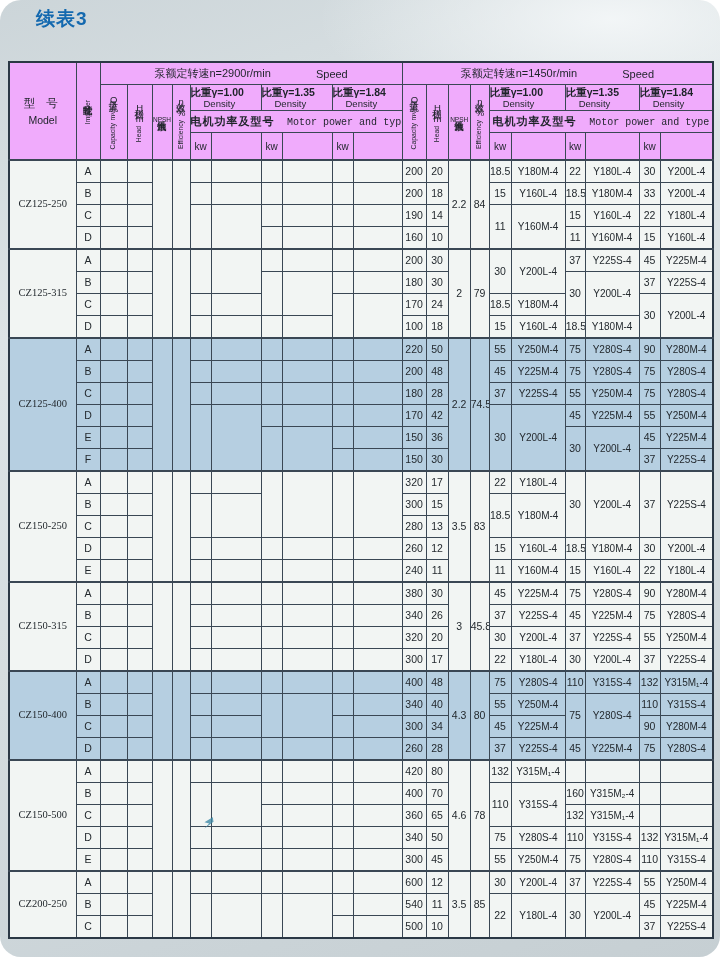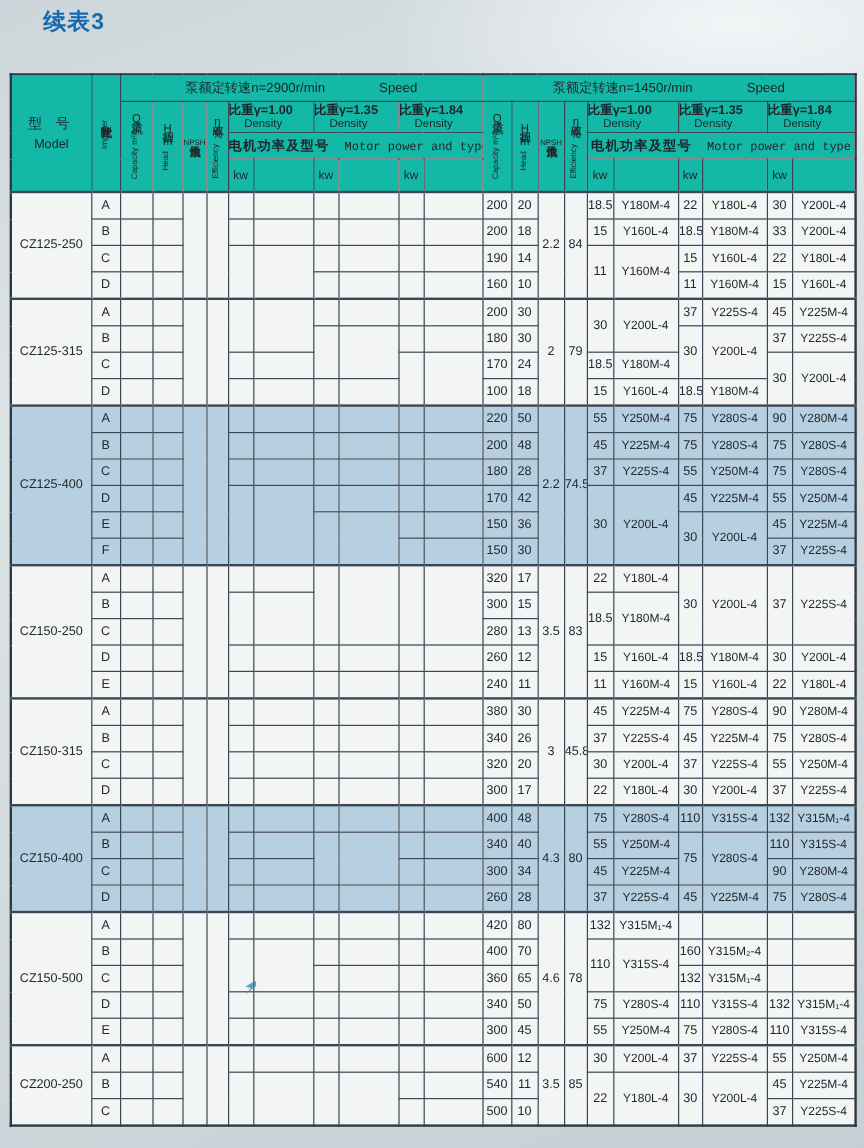--- a/index.html
+++ b/index.html
@@ -3,32 +3,33 @@
 <meta charset="utf-8">
 <style>
   html,body{margin:0;padding:0;}
   .page{
     position:relative;width:720px;height:957px;overflow:hidden;
     font-family:"Liberation Sans","DejaVu Sans",sans-serif;
     background:
       radial-gradient(ellipse 420px 160px at 85% 2%, rgba(245,248,249,0.9), rgba(245,248,249,0) 70%),
       linear-gradient(160deg,#ccd5d9 0%,#dde4e6 28%,#d5dde0 55%,#cbd4d8 82%,#c6cfd3 100%);
     color:#23292e;
+    border-radius:21px;
   }
   .titles{position:absolute;left:36px;top:8px;}
   .t1{font-size:19px;font-weight:bold;color:#1469af;letter-spacing:1px;line-height:1.15;}
   .t2{font-size:23px;font-weight:bold;color:#1469af;letter-spacing:1px;line-height:1.15;}
   .tblwrap{position:absolute;left:8px;top:61px;}
   table{border-collapse:collapse;table-layout:fixed;width:704px;border:2px solid #2b3845;background:#f2f5f3;}
   th,td{border:1px solid #3a4754;padding:0;overflow:hidden;white-space:nowrap;}
-  thead th{background:#14b8a6;font-weight:normal;color:#1d2328;}
+  thead th{background:#f0abfc;font-weight:normal;color:#1d2328;}
   tbody td{background:#f2f5f3;height:21px;font-size:10.5px;text-align:center;line-height:1;}
   tr.shaded td{background:#b6cfe1;}
   tr.gfirst td{border-top-width:2px;}
-  td.model{font-size:10.5px;}
+  td.model{font-size:10.5px;font-family:Liberation Serif, serif;}
   td.type{font-size:10px;}
   .hr1 th{height:21px;font-size:11px;}
   .hr2 th.grav{height:25px;}
   .hr3 th{height:21px;}
   .hr4 th{height:26px;font-size:10px;text-align:center;}
   .model-h div{text-align:center;font-size:11.5px;letter-spacing:4px;}
   .model-h div.en{font-size:10.5px;letter-spacing:0;margin-top:3px;}
   .speed span{vertical-align:middle;}
   .speed-en{margin-left:42px;}
   .vlab{vertical-align:middle;}

